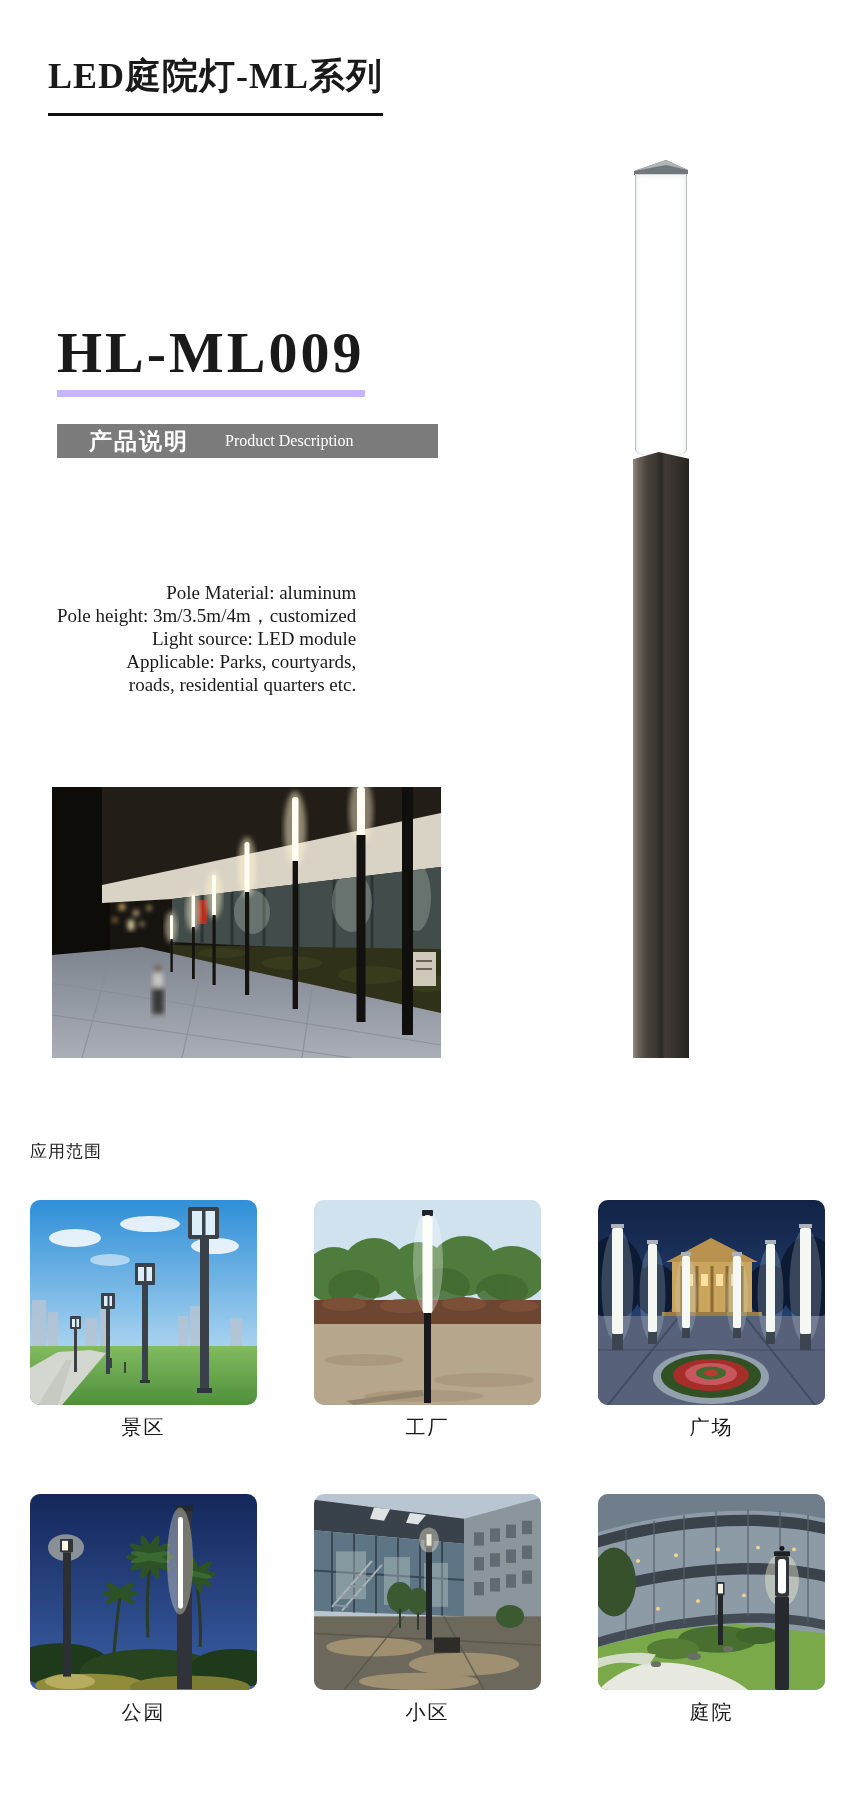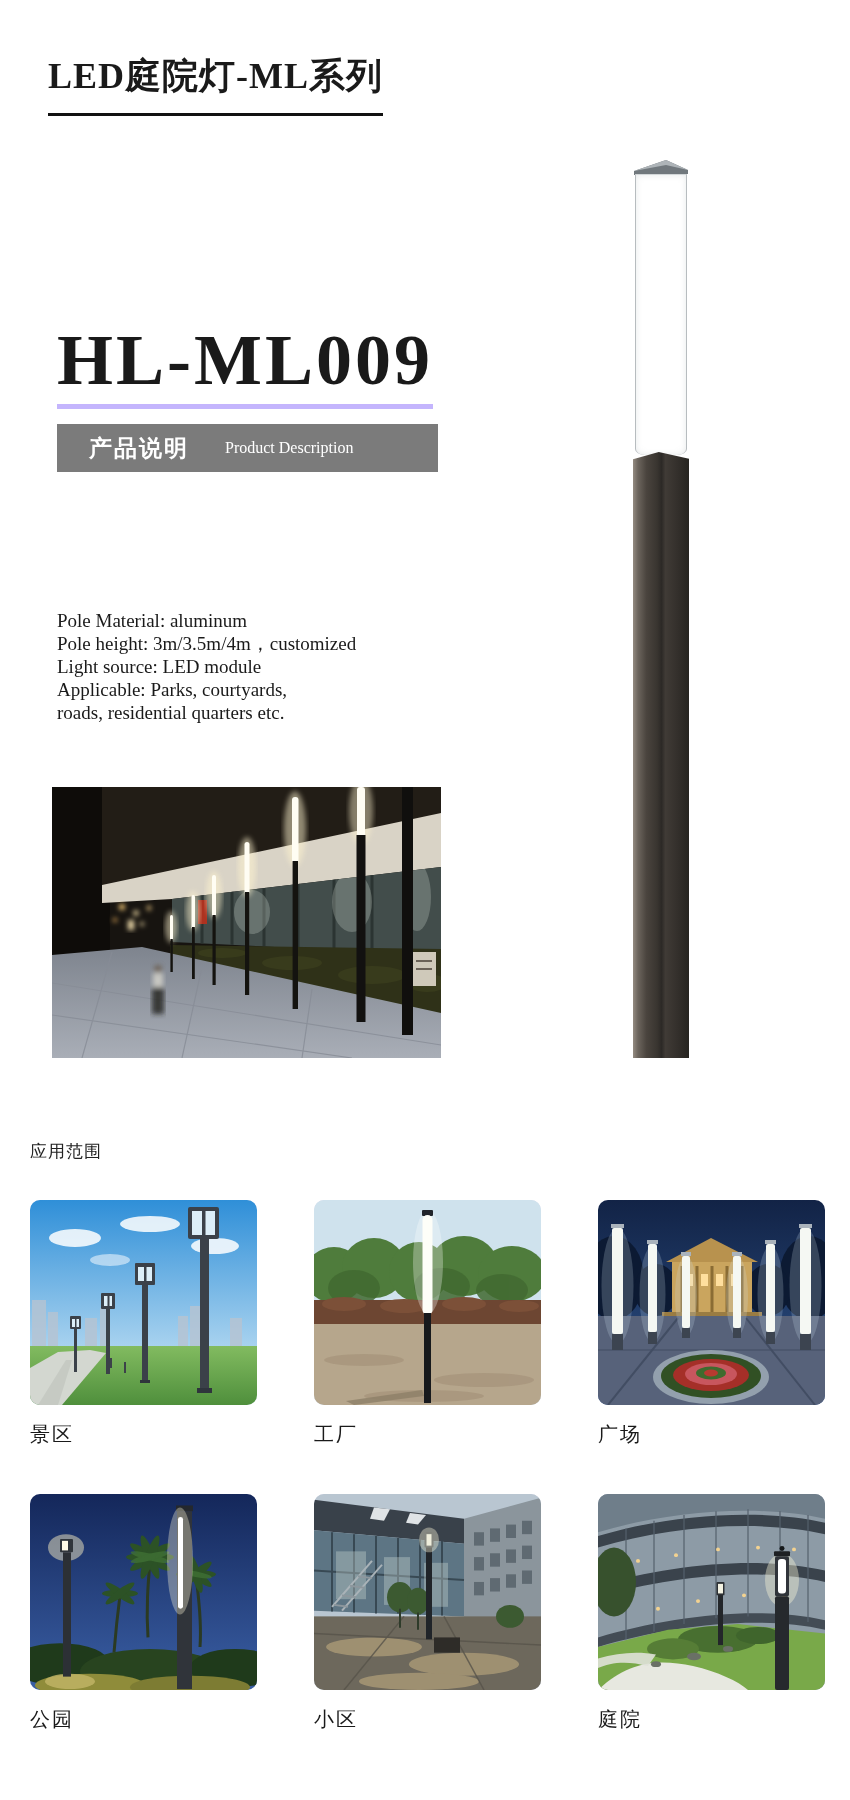--- a/index.html
+++ b/index.html
@@ -16,45 +16,45 @@
   .pole-lamp{position:absolute;top:16px;left:2px;width:50px;height:280px;background:#fff;
              border-left:1px solid #b7bcbf;border-right:1px solid #b7bcbf;border-top:1px solid #d3d7d9;
              border-radius:0 0 10px 10px / 0 0 6px 6px;
              box-shadow:inset 0 0 6px rgba(180,188,192,.35);}
   .pole-shaft{position:absolute;top:294px;left:0;width:56px;bottom:0;
               background:linear-gradient(90deg,#948b81 0%,#6c655d 9%,#4a443e 24%,#393530 43%,
                           #2c2926 51%,#403b36 58%,#332f2b 80%,#262420 100%);
               clip-path:polygon(0 1.2%,46% 0,100% 1.1%,100% 100%,0 100%);}
 
   .model-title{position:absolute;left:57px;top:324px;font-family:"Liberation Serif",serif;
-               font-weight:bold;font-size:72px;letter-spacing:3px;line-height:1;
-               border-bottom:5px solid #c4b5fd;padding-bottom:8px;}
-
-  .banner{position:absolute;left:57px;top:424px;width:381px;height:48px;background:#7b7b7b;
+               font-weight:bold;font-size:58px;letter-spacing:3px;line-height:1;
+               border-bottom:7px solid #c4b5fd;padding-bottom:8px;}
+
+  .banner{position:absolute;left:57px;top:424px;width:381px;height:34px;background:#7b7b7b;
           color:#fff;display:flex;align-items:center;}
   .banner-cn{margin-left:32px;font-size:23px;font-weight:bold;letter-spacing:2px;}
   .banner-en{margin-left:36px;font-family:"Liberation Serif",serif;font-size:16px;}
 
   .specs-cn{position:absolute;left:57px;top:481px;font-size:22px;line-height:32px;font-weight:500;}
   .specs-cn p{margin:0;}
-  .specs-en{position:absolute;left:57px;top:609px;font-family:"Liberation Serif",serif;
-            font-size:19px;line-height:23px;}
+  .specs-en{position:absolute;left:57px;top:581px;font-family:"Liberation Serif",serif;
+            font-size:19px;line-height:23px;text-align:right;}
   .specs-en p{margin:0;}
 
   .night-photo{position:absolute;left:52px;top:787px;width:389px;height:271px;overflow:hidden;}
   .night-photo svg{display:block;width:100%;height:100%;}
 
   .apps-heading{position:absolute;left:30px;top:1140px;font-size:17px;color:#222;letter-spacing:1px;}
 
   .app-card{position:absolute;width:227px;}
   .app-img{width:227px;border-radius:10px;overflow:hidden;background:#dde;}
   .row1 .app-img{height:205px;}
   .row2 .app-img{height:196px;}
   .app-img svg{display:block;width:100%;height:100%;}
-  .app-label{margin-top:16px;font-size:20px;letter-spacing:2px;color:#1a1a1a;font-family:Liberation Mono, monospace;}
+  .app-label{margin-top:9px;text-align:center;font-size:20px;letter-spacing:2px;color:#1a1a1a;font-family:Liberation Mono, monospace;}
 </style>
 </head>
 <body>
 
 <div class="canvas">
 
   <div class="page-title">LED庭院灯-ML系列</div>
 
   <div class="pole-figure">
     <svg class="pole-cap" viewBox="0 0 56 22" preserveAspectRatio="none">

